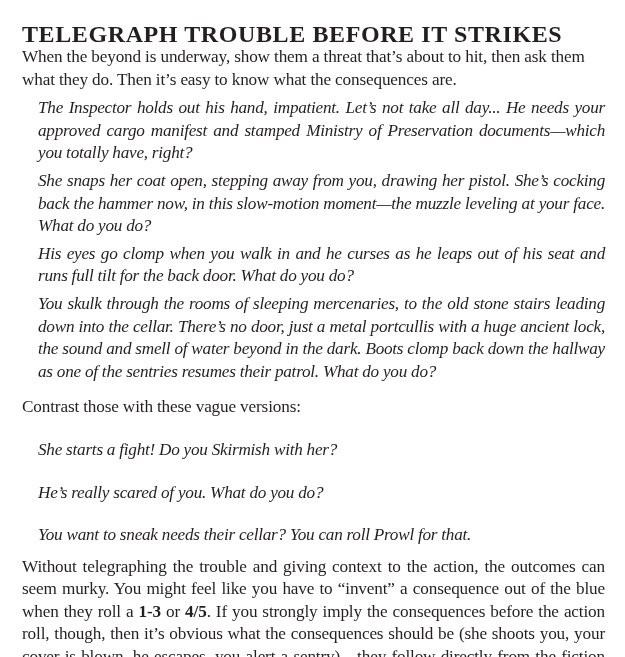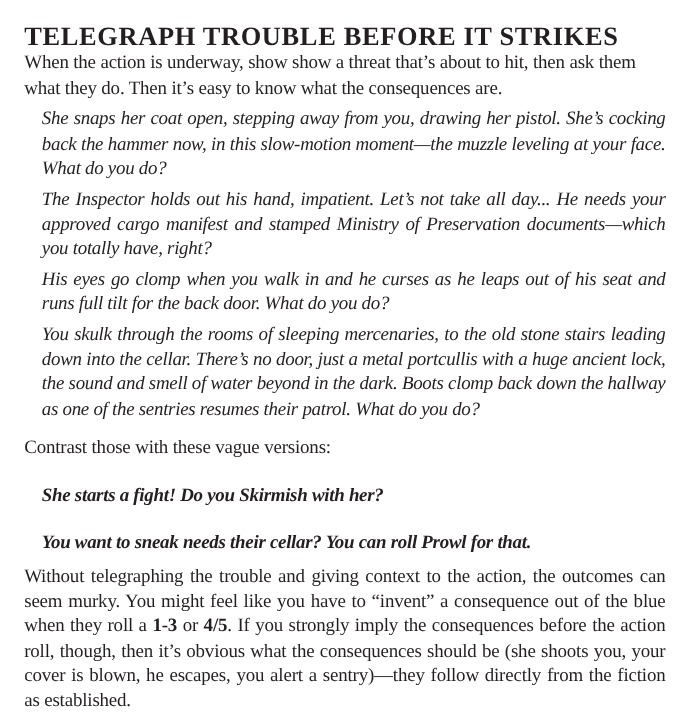--- a/index.html
+++ b/index.html
@@ -27,40 +27,41 @@
     font-style: italic;
     font-size: 17.2px;
     line-height: 22.6px;
     margin: 0 0 0 16px;
     letter-spacing: -0.25px;
     text-align: justify;
   }
   .ex-group { margin-top: 6px; }
   .ex-group .example + .example { margin-top: 5px; }
   .vague-group { margin-top: 5px; }
-  .vague-group .example { margin-top: 20px; font-weight: bold; }
+  .vague-group .example { margin-top: 20px; }
   .intro2 { margin-top: 13px; }
   .closing { margin-top: 9px; text-align: justify; }
   .num { font-weight: bold; }
 </style>
 </head>
 <body>
 
 <div class="page">
   <h2 class="heading">TELEGRAPH TROUBLE BEFORE IT STRIKES</h2>
-  <p class="para">When the action is underway, show show a threat that’s about to hit, then ask them what they do. Then it’s easy to know what the consequences are.</p>
+  <p class="para">When the beyond is underway, show them a threat that’s about to hit, then ask them what they do. Then it’s easy to know what the consequences are.</p>
 
   <div class="ex-group">
+    <p class="example">The Inspector holds out his hand, impatient. Let’s not take all day... He needs your approved cargo manifest and stamped Ministry of Preservation documents—which you totally have, right?</p>
     <p class="example">She snaps her coat open, stepping away from you, drawing her pistol. She’s cocking back the hammer now, in this slow-motion moment—the muzzle leveling at your face. What do you do?</p>
-    <p class="example">The Inspector holds out his hand, impatient. Let’s not take all day... He needs your approved cargo manifest and stamped Ministry of Preservation documents—which you totally have, right?</p>
     <p class="example">His eyes go clomp when you walk in and he curses as he leaps out of his seat and runs full tilt for the back door. What do you do?</p>
     <p class="example">You skulk through the rooms of sleeping mercenaries, to the old stone stairs leading down into the cellar. There’s no door, just a metal portcullis with a huge ancient lock, the sound and smell of water beyond in the dark. Boots clomp back down the hallway as one of the sentries resumes their patrol. What do you do?</p>
   </div>
 
   <p class="para intro2">Contrast those with these vague versions:</p>
 
   <div class="vague-group">
     <p class="example">She starts a fight! Do you Skirmish with her?</p>
+    <p class="example">He’s really scared of you. What do you do?</p>
     <p class="example">You want to sneak needs their cellar? You can roll Prowl for that.</p>
   </div>
 
   <p class="para closing"><span>Without telegraphing the trouble and giving context to the action, the outcomes can seem murky. You might feel like you have to “invent” a consequence out of the blue when they roll a </span><span class="num">1-3</span><span> or </span><span class="num">4/5</span><span>. If you strongly imply the consequences before the action roll, though, then it’s obvious what the consequences should be (she shoots you, your cover is blown, he escapes, you alert a sentry)—they follow directly from the fiction as established.</span></p>
 </div>
 
 </body></html>

